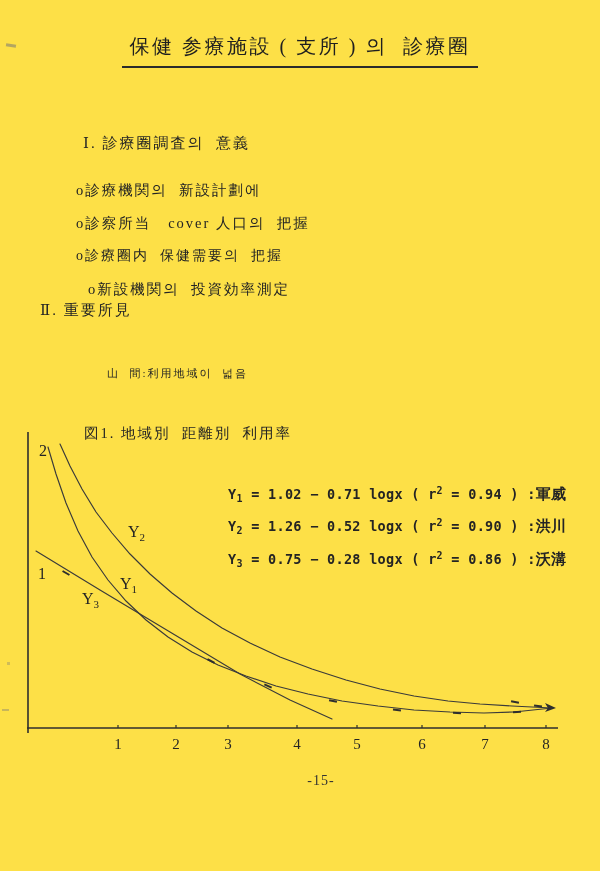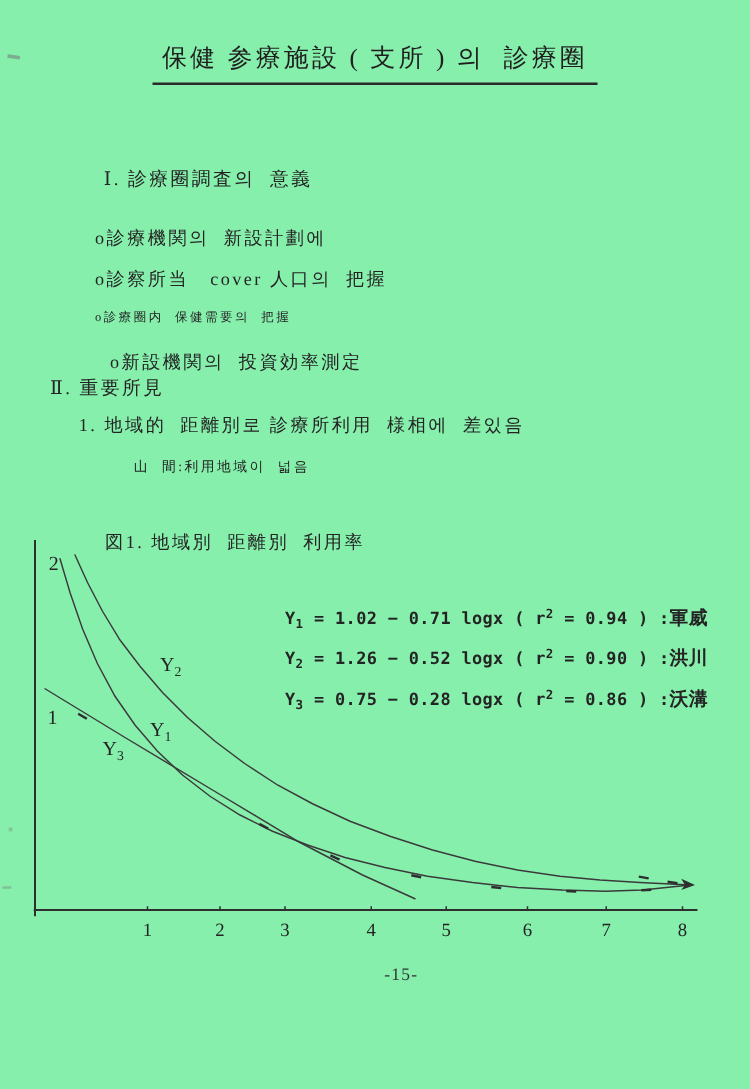--- a/index.html
+++ b/index.html
@@ -1,19 +1,19 @@
 <!DOCTYPE html>
 <html><head>
 <meta charset="utf-8">
 <style>
   html,body{margin:0;padding:0;}
   body{background:#e8e6e1;font-family:"Liberation Serif","DejaVu Serif",serif;}
   .page{
     position:relative;width:600px;height:871px;margin:0 auto;
-    background:#86efac;overflow:hidden;color:#222;
+    background:#fde047;overflow:hidden;color:#222;
   }
   .line{
     position:absolute;white-space:pre;
     font-size:15px;letter-spacing:2px;color:#242424;
   }
   .title-wrap{position:absolute;top:33px;left:0;width:100%;text-align:center;}
   .title{
     display:inline-block;font-size:20px;letter-spacing:2.5px;
     padding:0 8px 6px 8px;border-bottom:2px solid #2b2b2b;white-space:pre;color:#1f1f1f;
   }
@@ -40,25 +40,24 @@
   <div class="speck" style="left:7px;top:662px;width:3px;height:3px;opacity:.35;"></div>
   <div class="speck" style="left:2px;top:709px;width:7px;height:2px;opacity:.4;"></div>
 
   <div class="title-wrap">
     <span class="title">保健 参療施設 ( 支所 ) 의  診療圈</span>
   </div>
 
   <div class="line" style="left:63px;top:134px;margin-left:20px;">Ⅰ. 診療圈調査의  意義</div>
   <div class="line" style="left:76px;top:181px;font-size:14.5px;">o診療機関의  新設計劃에</div>
   <div class="line" style="left:76px;top:214px;font-size:14.5px;">o診察所当   cover 人口의  把握</div>
-  <div class="line" style="left:76px;top:247px;font-size:10px;">o診療圈内  保健需要의  把握</div>
+  <div class="line" style="left:76px;top:247px;font-size:14px;">o診療圈内  保健需要의  把握</div>
   <div class="line" style="left:88px;top:280px;font-size:14.5px;">o新設機関의  投資効率測定</div>
 
   <div class="line" style="left:40px;top:301px;text-align:center;">Ⅱ. 重要所見</div>
-  <div class="line" style="left:63px;top:331px;font-size:14.5px;">1. 地域的  距離別로 診療所利用  様相에  差있음</div>
   <div class="line" style="left:107px;top:366px;font-size:11px;">山  間:利用地域이  넓음</div>
 
   <div class="line" style="left:84px;top:424px;font-size:14.5px;">図1. 地域別  距離別  利用率</div>
 
   <div id="equations">
       <div class="eq-line" style="left: 228px; top: 485px;"><span>Y</span><sub>1</sub><span> = 1.02 − 0.71 logx ( r</span><sup>2</sup><span> = 0.94 ) :</span><span class="cjk">軍威</span></div>
       <div class="eq-line" style="left: 228px; top: 517px;"><span>Y</span><sub>2</sub><span> = 1.26 − 0.52 logx ( r</span><sup>2</sup><span> = 0.90 ) :</span><span class="cjk">洪川</span></div>
       <div class="eq-line" style="left: 228px; top: 550px;"><span>Y</span><sub>3</sub><span> = 0.75 − 0.28 logx ( r</span><sup>2</sup><span> = 0.86 ) :</span><span class="cjk">沃溝</span></div>
     </div>
 

